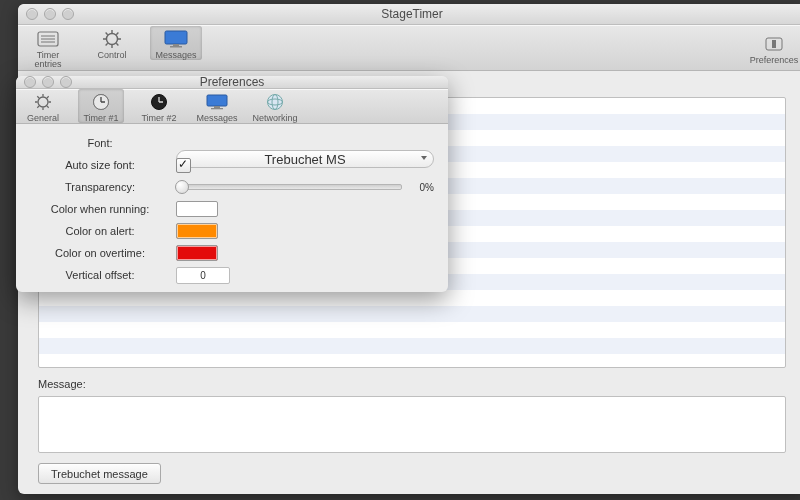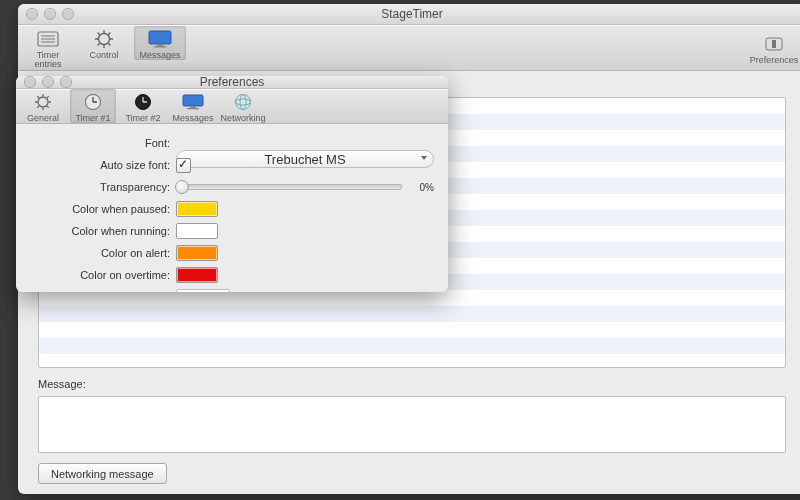--- a/index.html
+++ b/index.html
@@ -4,42 +4,42 @@
 <style>
   html,body{margin:0;padding:0;font-family:"Lucida Grande","Helvetica Neue",Arial,sans-serif;font-size:11px;color:#333;background:#3a3a3a;}
   .desktop{width:800px;height:500px;position:relative;background:#3a3a3a;overflow:hidden;}
   
   .main-window{position:absolute;left:18px;top:4px;width:788px;height:490px;background:#ececec;border-radius:6px;box-shadow:0 4px 16px rgba(0,0,0,.4);display:flex;flex-direction:column;overflow:hidden;}
   .titlebar{height:20px;background:linear-gradient(#ededed,#d7d7d7);border-bottom:1px solid #bdbdbd;display:flex;align-items:center;position:relative;border-radius:6px 6px 0 0;}
   .traffic{display:flex;gap:6px;padding-left:8px;}
   .dot{width:10px;height:10px;border-radius:50%;background:#cfcfcf;border:1px solid #a8a8a8;box-shadow:inset 0 1px 0 rgba(255,255,255,.6);}
   .titlebar .title{position:absolute;left:0;right:0;text-align:center;font-size:12px;color:#4a4a4a;pointer-events:none;}
   .toolbar{height:45px;background:linear-gradient(#e8e8e8,#d3d3d3);border-bottom:1px solid #b5b5b5;display:flex;align-items:center;padding:0 4px;box-shadow:inset 0 1px 0 rgba(255,255,255,.7);}
-  .tool-group{display:flex;gap:4px;align-items:flex-start;}
+  .tool-group{display:flex;gap:12px;align-items:flex-start;}
   .tool-item{display:flex;flex-direction:column;align-items:center;justify-content:flex-start;width:52px;padding:2px 0 0;cursor:default;}
   .tool-item.sel{background:linear-gradient(#d1d1d1,#c2c2c2);border-radius:3px;box-shadow:inset 0 0 3px rgba(0,0,0,.25);}
   .tool-item .ico{width:26px;height:22px;display:flex;align-items:center;justify-content:center;margin-bottom:1px;}
   .tool-item .lbl{font-size:9px;color:#5a5a5a;text-align:center;line-height:1;}
   .spacer{flex:1;}
   .content{flex:1;display:flex;flex-direction:column;padding:8px 20px 10px;gap:4px;min-height:0;}
   .section-label{font-size:11px;color:#333;margin-bottom:2px;}
   .list-box{flex:1;border:1px solid #bfbfbf;border-radius:2px;background:#fff;overflow:hidden;min-height:0;}
   .row{height:16px;}
   .row.alt{background:#edf1f9;}
   .msg-box{height:55px;border:1px solid #bfbfbf;border-radius:2px;background:#fff;}
   .button-row{display:flex;gap:8px;margin-top:6px;}
   .btn{height:19px;padding:0 12px;border:1px solid #a9a9a9;border-radius:3px;background:linear-gradient(#fdfdfd,#e6e6e6);font-size:11px;color:#333;display:flex;align-items:center;box-shadow:0 1px 0 rgba(255,255,255,.6) inset;}
   .btn.disabled{color:#b0b0b0;}
   
   .pref-window{position:absolute;left:16px;top:76px;width:432px;height:216px;background:#ececec;border-radius:6px;box-shadow:0 8px 26px rgba(0,0,0,.4);overflow:hidden;display:flex;flex-direction:column;}
   .pref-window .toolbar{height:38px;}
   .pref-window .tool-item{width:46px;justify-content:space-between;}
   .pref-body{flex:1;padding:8px 14px 10px;}
   .form-row{display:flex;align-items:center;height:22px;}
-  .form-row .flbl{width:140px;text-align:right;padding-right:6px;font-size:11px;color:#333;}
+  .form-row .flbl{width:140px;text-align:center;padding-right:6px;font-size:11px;color:#333;}
   .select{flex:1;height:16px;border:1px solid #bcbcbc;border-radius:9px;background:linear-gradient(#fefefe,#ececec);font-size:13px;display:flex;align-items:center;justify-content:center;position:relative;color:#333;margin-top:32px;}
   .select::after{content:"";position:absolute;right:6px;top:5px;border-left:3px solid transparent;border-right:3px solid transparent;border-top:4px solid #666;}
   .swatch{width:40px;height:14px;border:1px solid #999;border-radius:2px;box-shadow:inset 0 0 0 1px rgba(255,255,255,.6);}
   .num-input{width:52px;height:15px;border:1px solid #bcbcbc;background:#fff;border-radius:2px;font-size:10px;text-align:center;display:flex;align-items:center;justify-content:center;}
   .checkbox{width:13px;height:13px;border:1px solid #8a8a8a;border-radius:2px;background:linear-gradient(#fff,#e9e9e9);position:relative;}
   .checkbox.checked::after{content:"✓";position:absolute;left:1px;top:-2px;font-size:12px;color:#222;}
   .slider{flex:1;display:flex;align-items:center;gap:6px;}
   .track{flex:1;height:4px;border-radius:2px;background:linear-gradient(#cfcfcf,#e8e8e8);border:1px solid #b5b5b5;position:relative;}
   .knob{position:absolute;left:-2px;top:-5px;width:12px;height:12px;border-radius:50%;background:radial-gradient(circle at 35% 30%,#fff,#d6d6d6);border:1px solid #9c9c9c;}
   .pct{width:26px;text-align:right;font-size:10px;color:#333;}
@@ -133,21 +133,21 @@
         <div class="row"></div>
           <div class="row alt"></div>
           <div class="row"></div>
           <div class="row alt"></div>
         <div class="row"></div>
       </div>
       <div class="section-label" style="margin-top:6px">Message:</div>
       <div class="msg-box"></div>
       <div class="button-row">
         <div class="btn">
-            <span>Networking message</span>
+            <span>Trebuchet message</span>
           </div>
       </div>
     </div>
   </div>
 
   <div class="pref-window">
     <div class="titlebar">
       <div class="traffic">
         <div class="dot"></div>
         <div class="dot"></div>
@@ -233,24 +233,20 @@
       <div class="form-row">
         <div class="flbl">Transparency:</div>
         <div class="slider">
           <div class="track">
               <div class="knob"></div>
             </div>
           <div class="pct">0%</div>
         </div>
       </div>
       <div class="form-row">
-        <div class="flbl">Color when paused:</div>
-        <div class="swatch" style="background:#ffd500"></div>
-      </div>
-      <div class="form-row">
         <div class="flbl">Color when running:</div>
         <div class="swatch" style="background:#ffffff"></div>
       </div>
       <div class="form-row">
         <div class="flbl">Color on alert:</div>
         <div class="swatch" style="background:#ff8a00"></div>
       </div>
       <div class="form-row">
         <div class="flbl">Color on overtime:</div>
         <div class="swatch" style="background:#e30b0b"></div>

